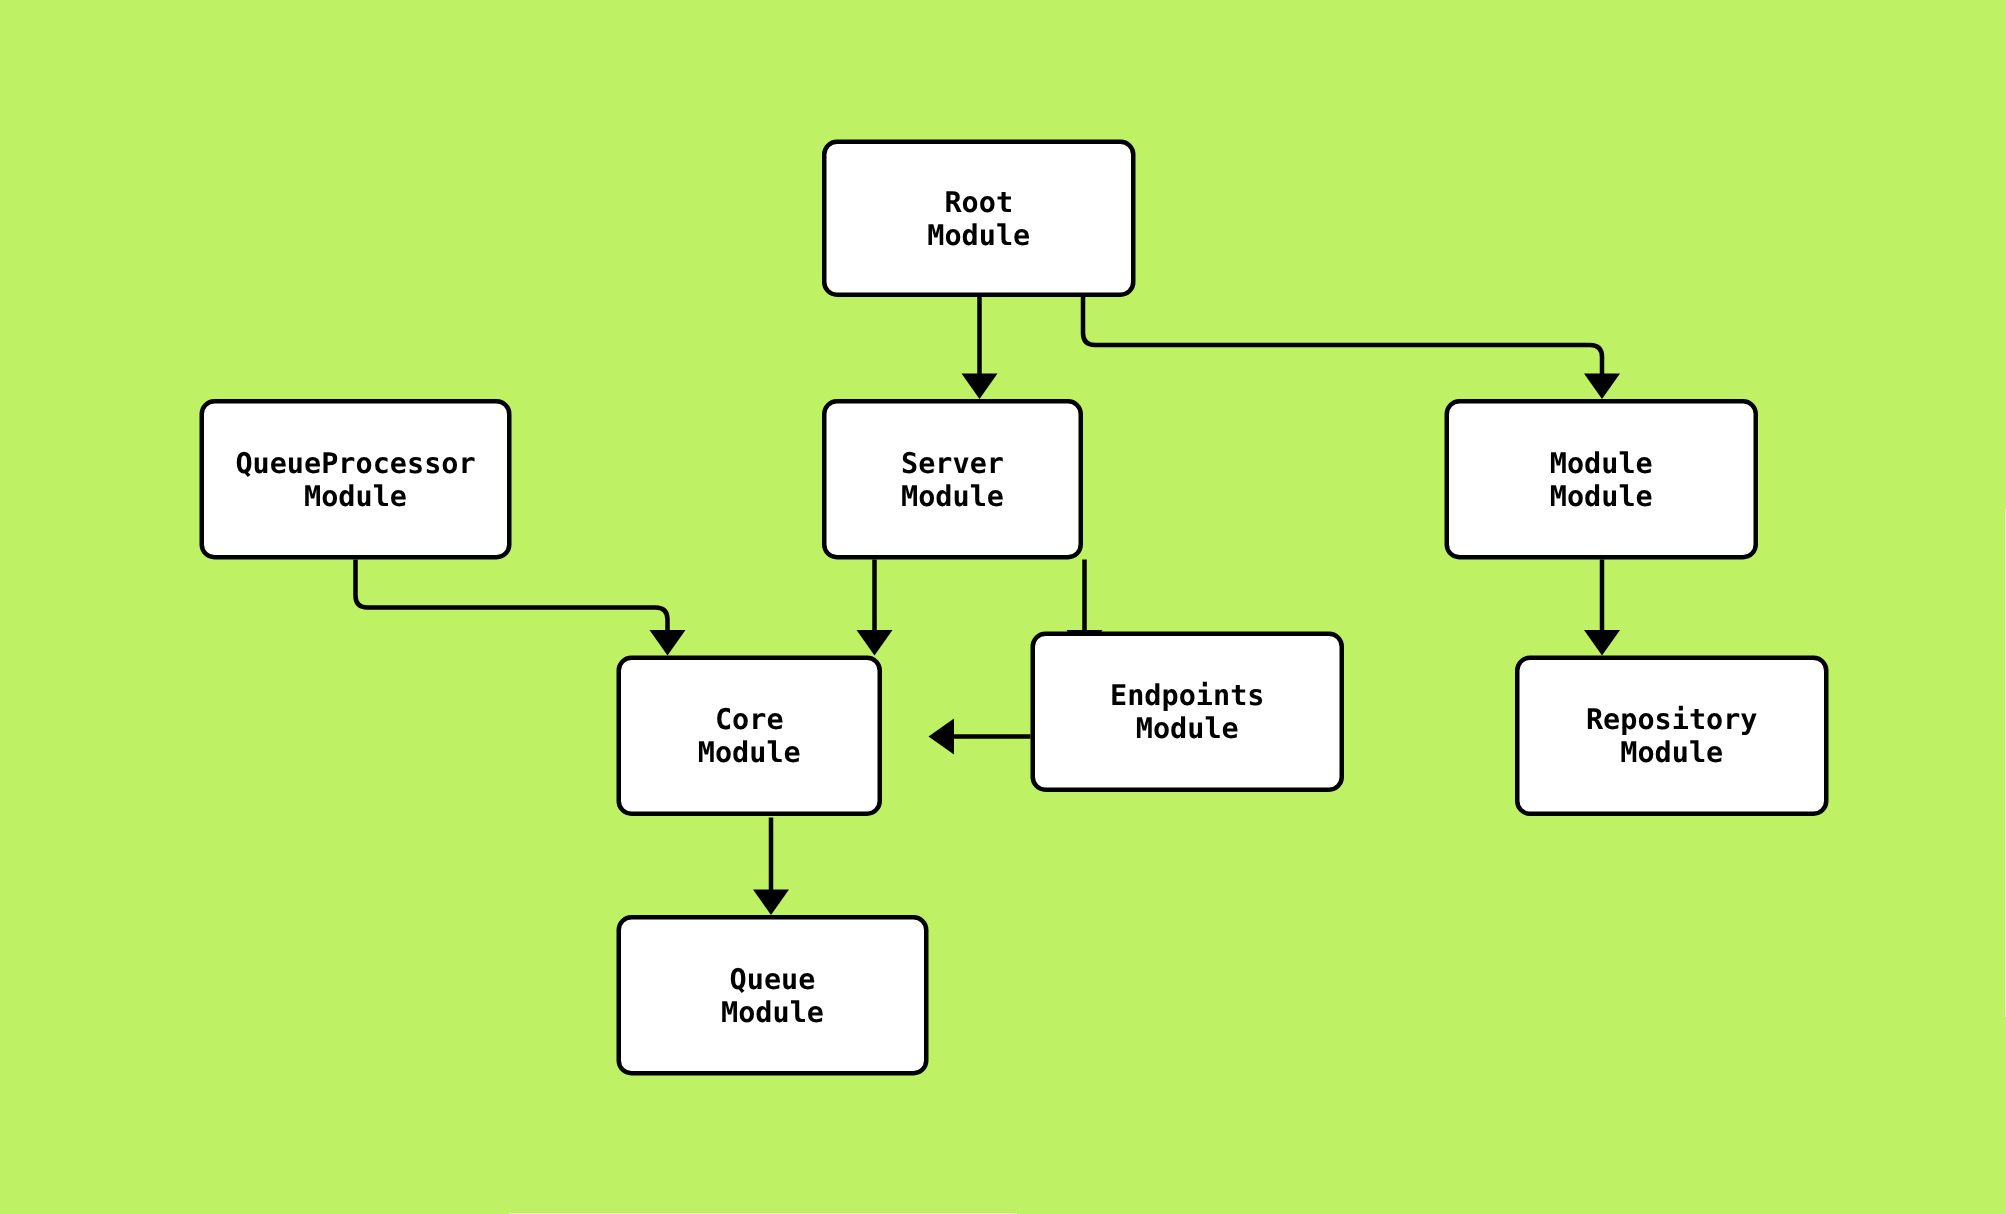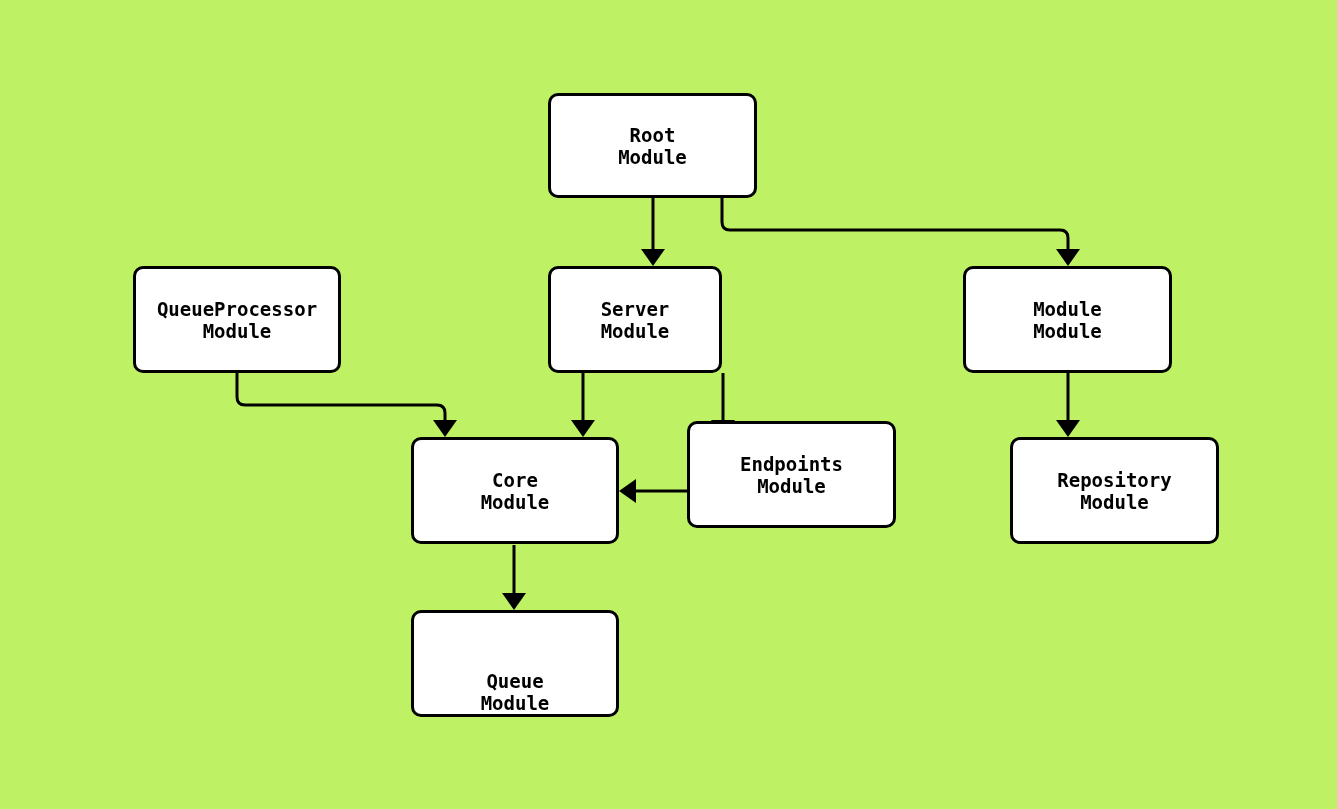--- a/index.html
+++ b/index.html
@@ -84,38 +84,38 @@
           <span>Server</span>
           <span>Module</span>
         </div>
       </div>
       <div class="node" style="left: 963px; top: 266px; width: 209px; height: 107px;">
         <div class="label">
           <span>Module</span>
           <span>Module</span>
         </div>
       </div>
-      <div class="node" style="left: 411px; top: 437px; width: 208px; height: 107px;">
+      <div class="node" style="left: 411px; top: 437px; width: 177px; height: 107px;">
         <div class="label">
           <span>Core</span>
           <span>Module</span>
         </div>
       </div>
       <div class="node" style="left: 687px; top: 421px; width: 209px; height: 107px;">
         <div class="label">
           <span>Endpoints</span>
           <span>Module</span>
         </div>
       </div>
       <div class="node" style="left: 1010px; top: 437px; width: 209px; height: 107px;">
         <div class="label">
           <span>Repository</span>
           <span>Module</span>
         </div>
       </div>
-      <div class="node" style="left: 411px; top: 610px; width: 208px; height: 107px; align-items: flex-end;">
+      <div class="node" style="left: 411px; top: 610px; width: 208px; height: 107px;">
         <div class="label">
           <span>Queue</span>
           <span>Module</span>
         </div>
       </div>
     </div>
 </div>
 
 </body></html>

